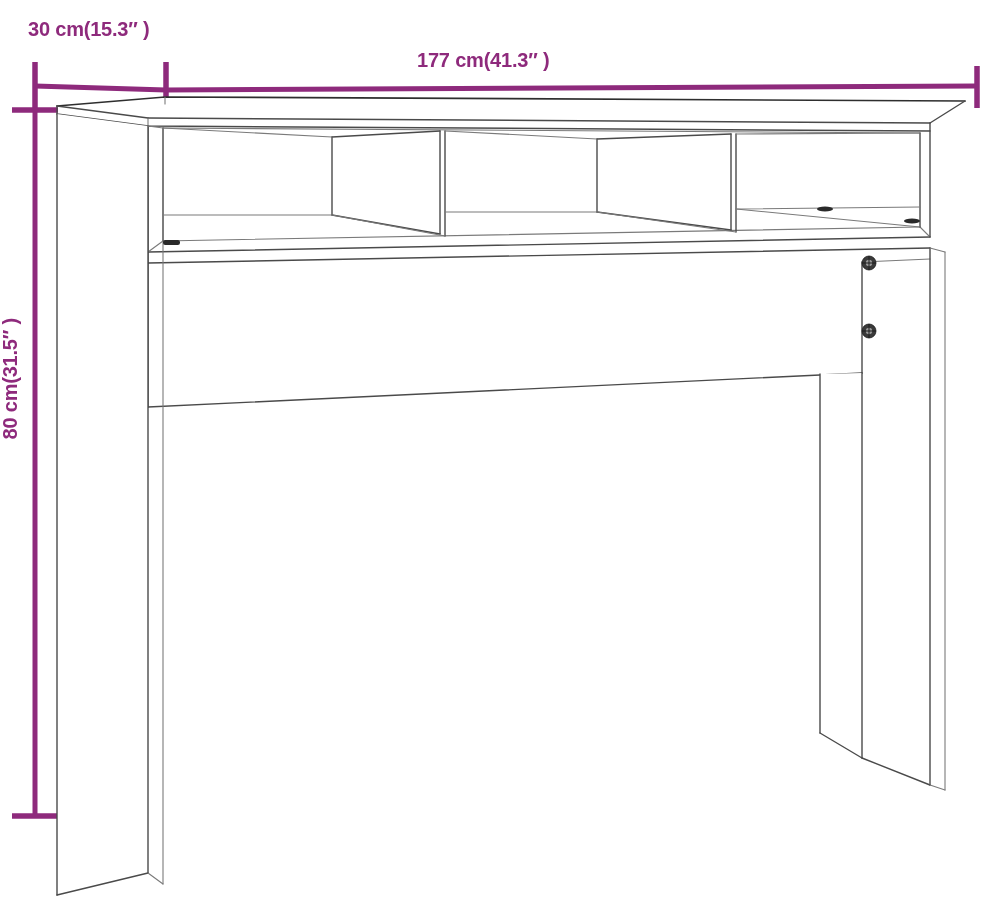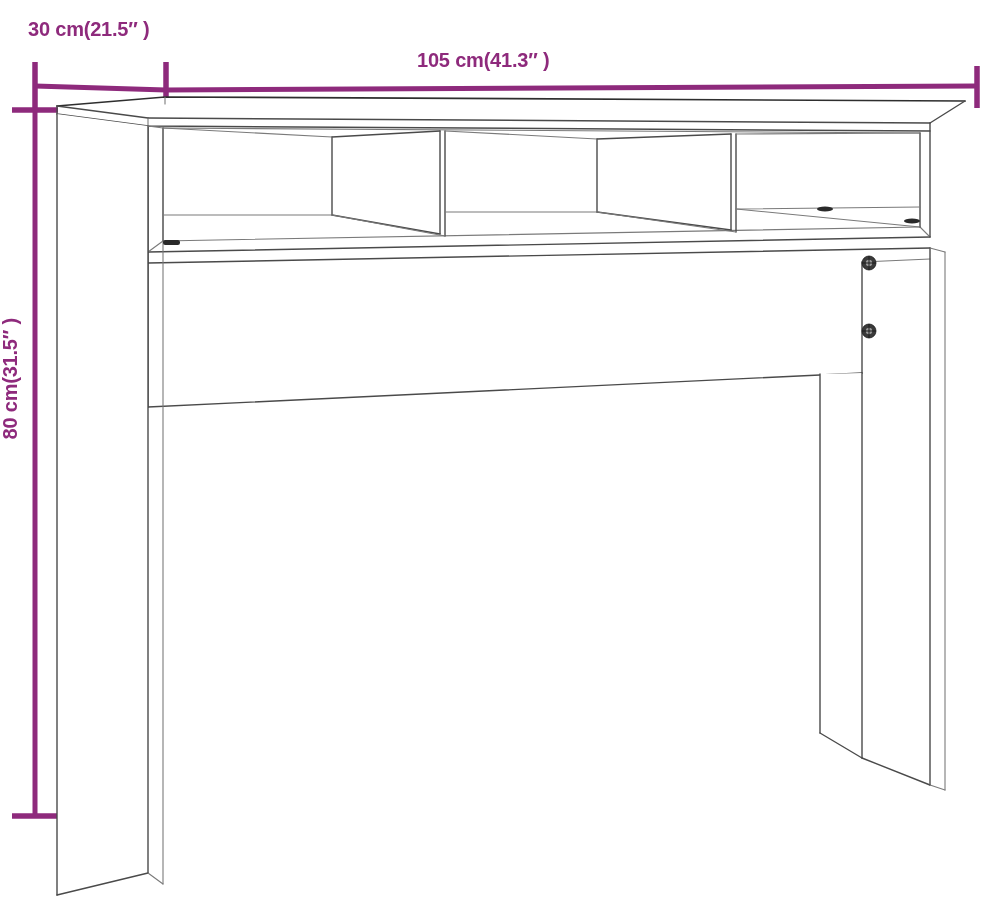--- a/index.html
+++ b/index.html
@@ -248,19 +248,19 @@
 
       <g>
         <rect class="hardware-dowel" x="163" y="240" width="17" height="5" rx="2.2"></rect>
         <ellipse class="hardware-dowel" cx="825" cy="209" rx="8" ry="2.6"></ellipse>
         <ellipse class="hardware-dowel" cx="912" cy="221" rx="8" ry="2.6"></ellipse>
       </g>
 
     </g>
   </svg>
 
-  <div class="dim-label" id="label-depth">30 cm(21.5″ )</div>
-
-  <div class="dim-label" id="label-width">105 cm(41.3″ )</div>
+  <div class="dim-label" id="label-depth">30 cm(15.3″ )</div>
+
+  <div class="dim-label" id="label-width">177 cm(41.3″ )</div>
 
   <div class="dim-label" id="label-height">80 cm(31.5″ )</div>
 
 </div>
 
 </body></html>

